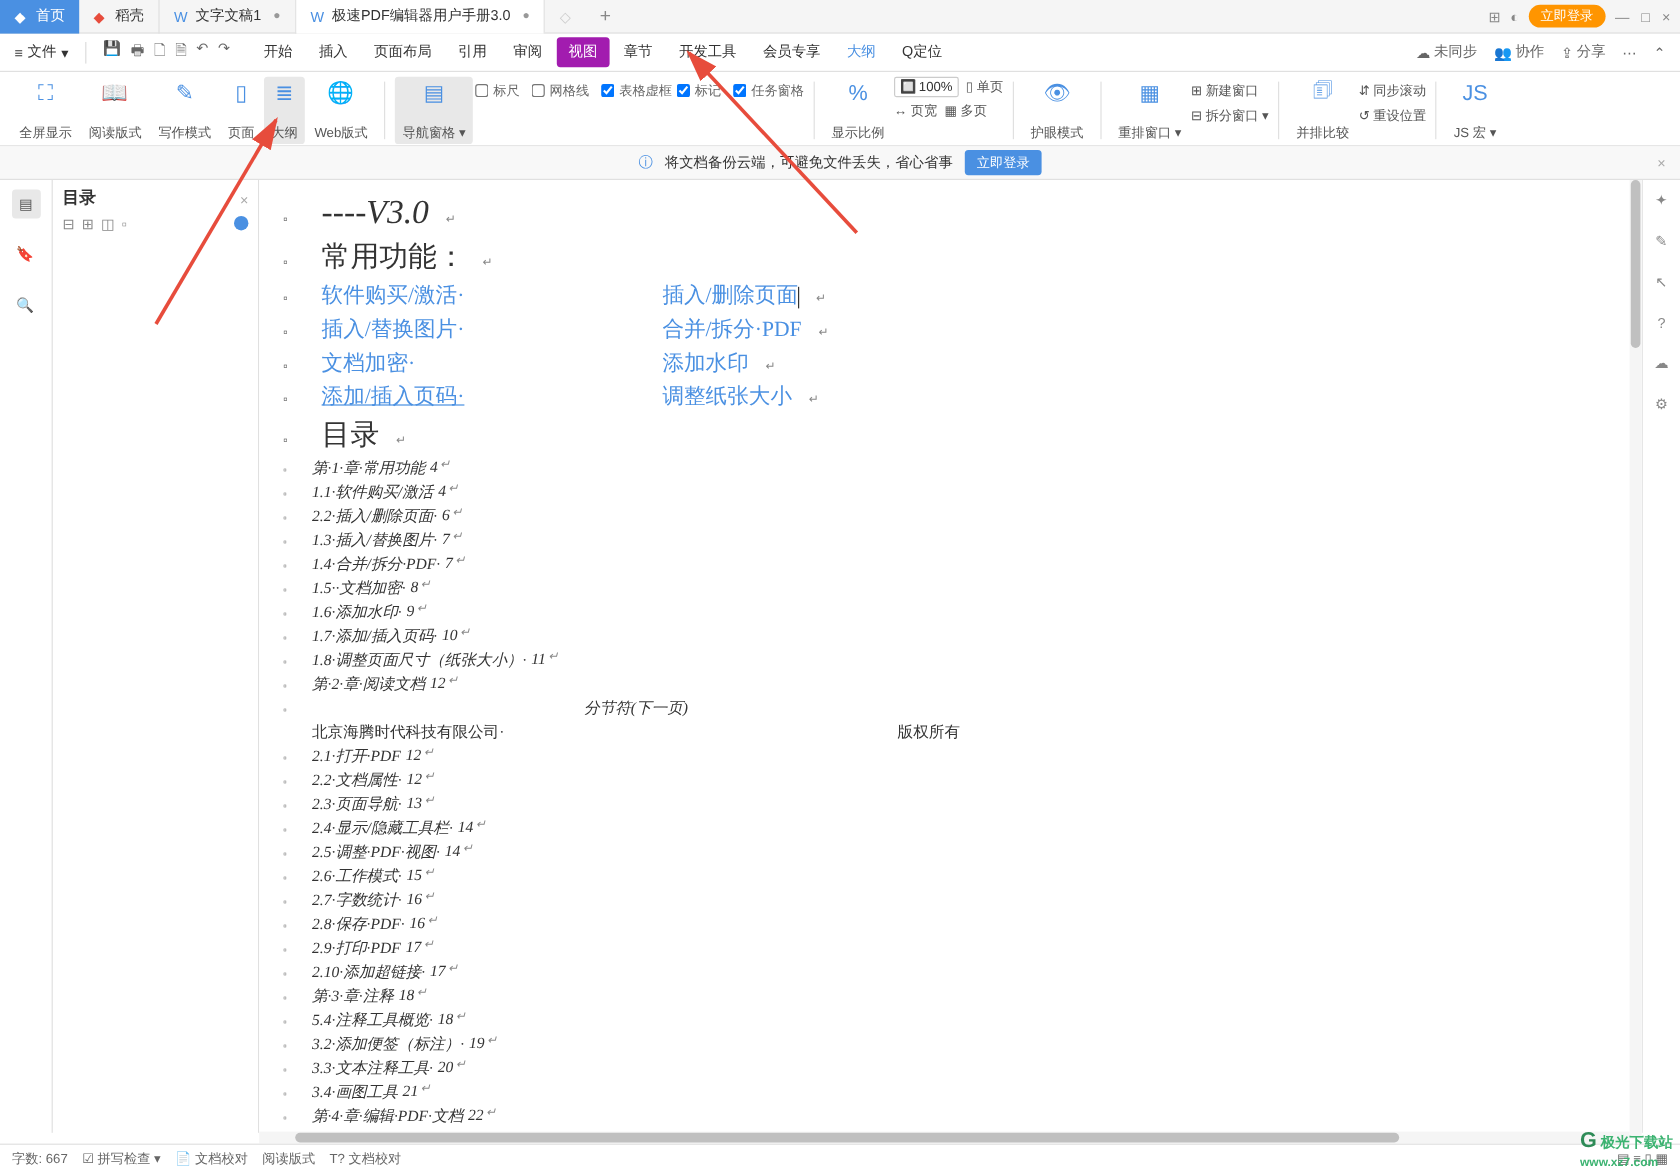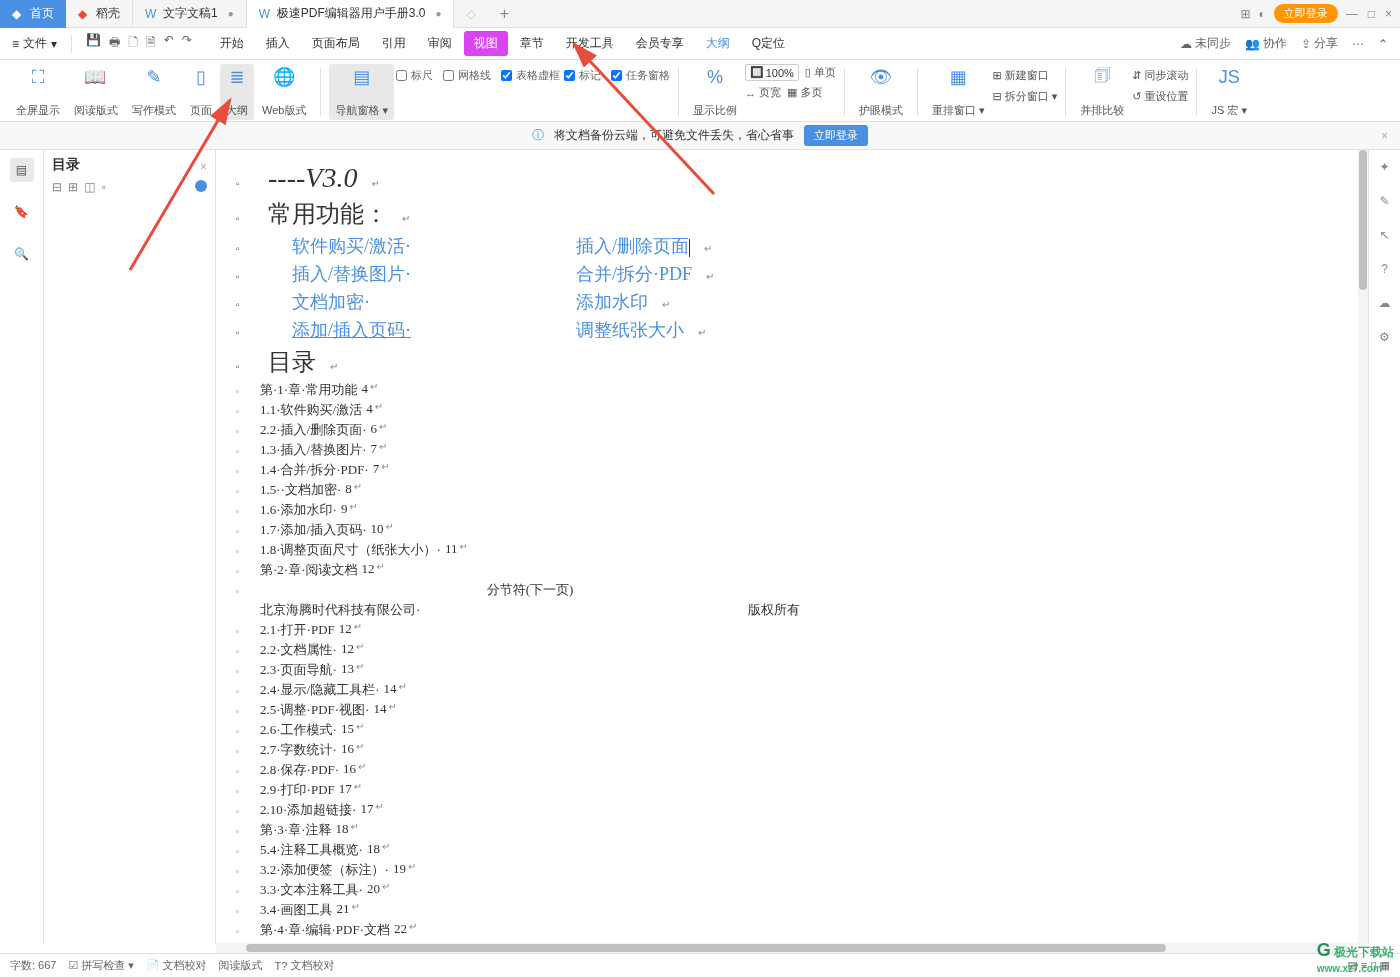--- a/index.html
+++ b/index.html
@@ -18,21 +18,21 @@
 .win-icons { display: flex; gap: 10px; color: #888; font-size: 12px; }
 
 
 .menubar { display: flex; align-items: center; height: 32px; border-bottom: 1px solid #e0e0e0; padding: 0 12px; gap: 10px; }
 .menubar .file-menu { display: flex; align-items: center; gap: 4px; color: #333; }
 .menubar .qicons { display: flex; gap: 8px; color: #666; }
 .menubar .qicons span { cursor: pointer; }
 .menubar .sep { width: 1px; height: 18px; background: #ddd; margin: 0 4px; }
 .menubar .tabs { display: flex; gap: 2px; margin-left: 8px; }
 .menubar .tabs .mtab { padding: 4px 10px; border-radius: 3px; cursor: pointer; }
-.menubar .tabs .mtab.active { background: #d946ef; color: #fff; }
+.menubar .tabs .mtab.active { background: #a21caf; color: #fff; }
 .menubar .tabs .mtab.outline { color: #4a90e2; }
 .menubar .right-links { margin-left: auto; display: flex; gap: 14px; color: #666; align-items: center; }
 .menubar .right-links span { display: flex; align-items: center; gap: 3px; cursor: pointer; }
 
 
 .ribbon { display: flex; align-items: flex-start; height: 62px; border-bottom: 1px solid #e0e0e0; padding: 4px 10px; gap: 2px; }
 .ribbon .group { display: flex; flex-direction: column; align-items: center; padding: 2px 6px; height: 56px; justify-content: space-between; }
 .ribbon .group.sel { background: #e8e8e8; border-radius: 3px; }
 .ribbon .group .gicon { font-size: 18px; color: #4a90e2; width: 22px; height: 22px; display: flex; align-items: center; justify-content: center; }
 .ribbon .group .glabel { font-size: 11px; color: #555; }
@@ -63,32 +63,32 @@
 .outline-panel .toolbar-o { display: flex; gap: 6px; color: #888; font-size: 12px; }
 .outline-panel .toolbar-o .dot { margin-left: auto; width: 12px; height: 12px; border-radius: 50%; background: #4a90e2; }
 
 .doc-area { flex: 1; background: #fff; overflow: hidden; position: relative; padding: 10px 20px 0 20px; }
 
 .content-line { display: flex; align-items: baseline; gap: 14px; padding: 2px 0; font-family: "SimSun", serif; }
 .bullet { width: 10px; font-size: 10px; color: #333; margin-right: 8px; }
 .h-large { font-size: 28px; font-family: "KaiTi", serif; font-style: italic; }
 .h-sec { font-size: 24px; font-family: "KaiTi", serif; }
 .link { color: #4a90e2; font-size: 18px; font-family: "KaiTi", serif; }
-.link-col { display: inline-block; width: 270px; margin-left: 24px; }
+.link-col { display: inline-block; width: 270px; }
 .para-mark { color: #888; font-size: 10px; }
 .cursor-mark { border-left: 1px solid #333; height: 18px; display: inline-block; vertical-align: middle; }
 .underline-link { text-decoration: underline; }
 
 .toc-line { display: flex; align-items: baseline; font-size: 13px; font-family: "SimSun", serif; padding: 1px 0; }
 .toc-line .bullet2 { width: 10px; font-size: 8px; color: #666; margin-right: 14px; }
 .toc-line .toc-text { white-space: nowrap; }
 .toc-line .dots { flex: 1; border-bottom: 1px dotted #333; margin: 0 2px 3px 2px; max-width: 440px; }
 .toc-line .pg { font-size: 13px; }
 .toc-line .pmark { color: #888; font-size: 10px; margin-left: 2px; }
-.toc-row { display: flex; max-width: 600px; }
+.toc-row { display: flex; max-width: 600px; font-style: italic; }
 
 .footer-line { display: flex; font-size: 13px; font-family: "SimSun", serif; max-width: 560px; justify-content: flex-end; }
 .footer-line .company { }
 .footer-line .spacer { flex: 1; }
 
 .right-tools { width: 32px; border-left: 1px solid #e0e0e0; display: flex; flex-direction: column; align-items: center; padding-top: 10px; gap: 20px; color: #888; }
 .right-tools .rtool { cursor: pointer; }
 
 .scrollbar-v { position: absolute; right: 32px; top: 150px; bottom: 28px; width: 10px; background: #f5f5f5; }
 .scrollbar-v .thumb { position: absolute; top: 0; width: 8px; left: 1px; height: 140px; background: #c0c0c0; border-radius: 4px; }

